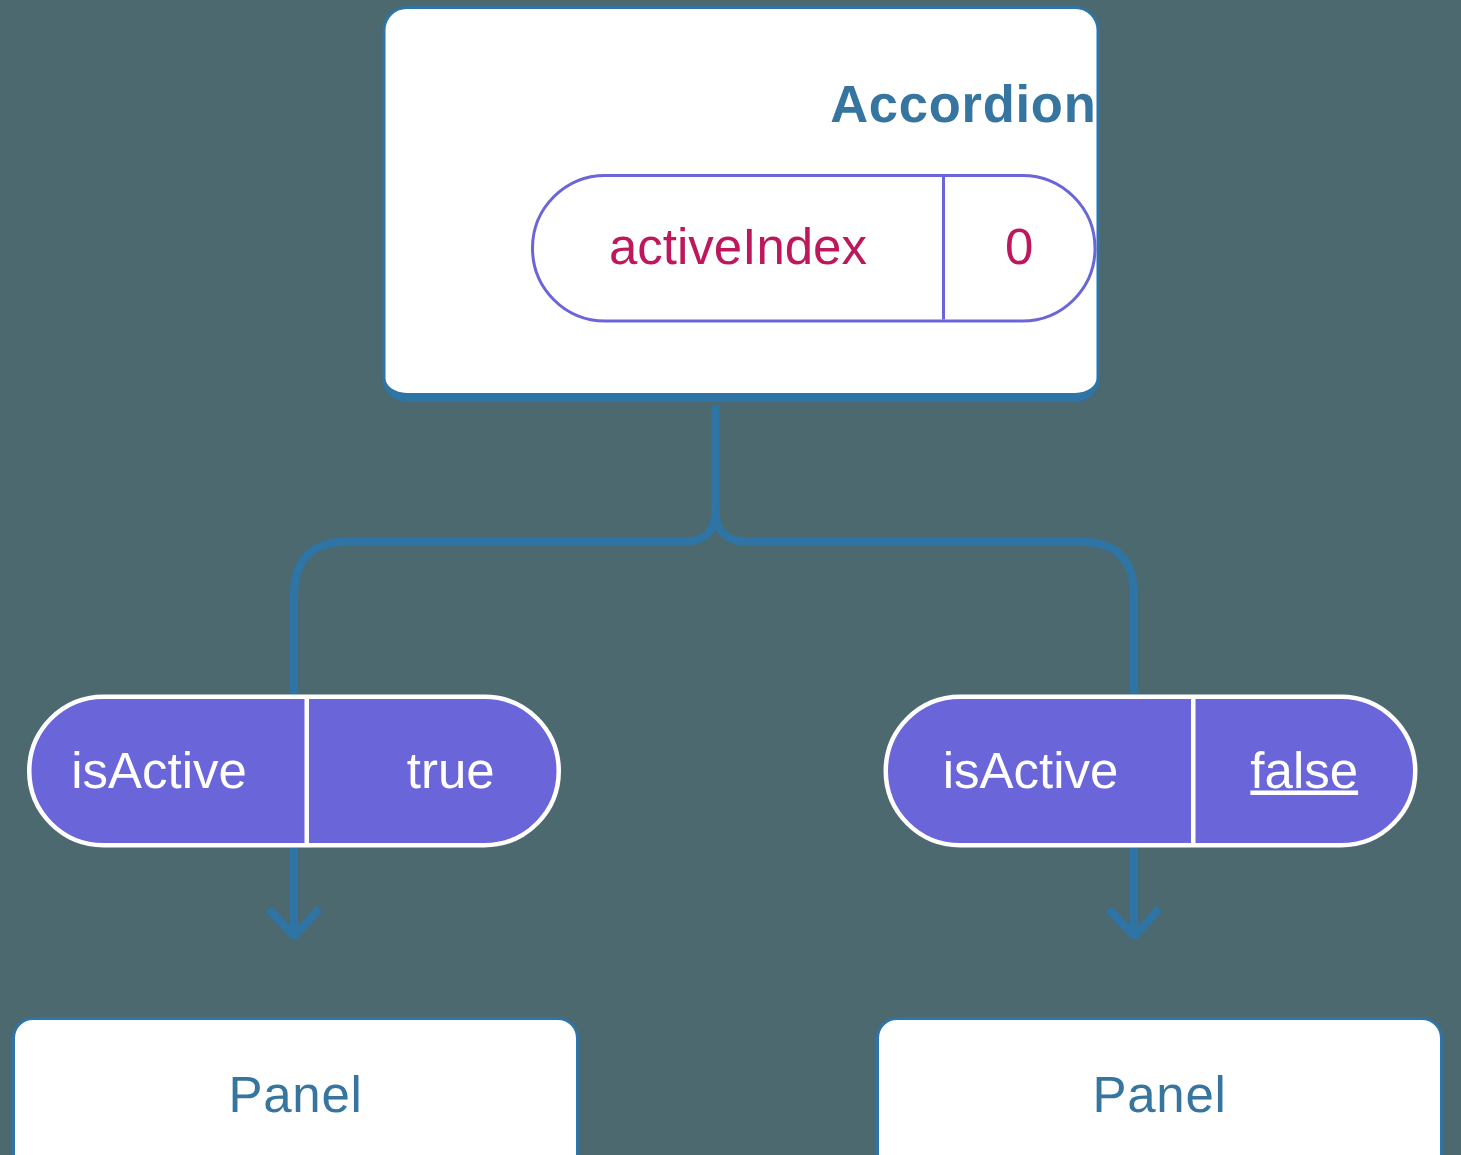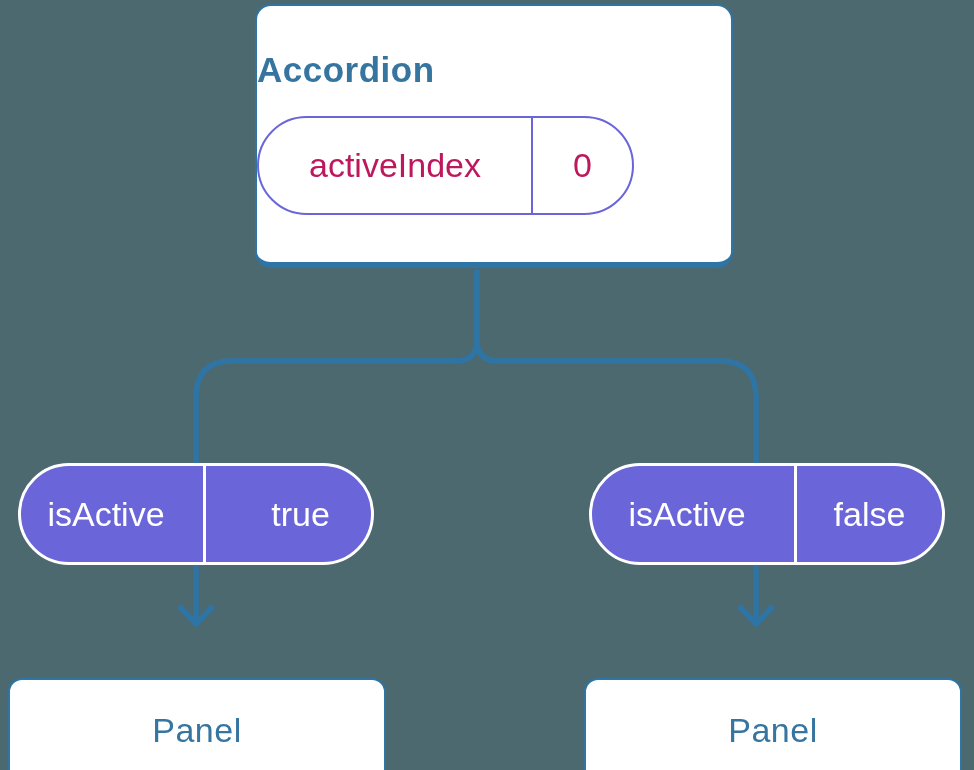--- a/index.html
+++ b/index.html
@@ -20,21 +20,21 @@
     position:absolute;
     background:#ffffff;
     border:2.5px solid #2E74A4;
     border-bottom-width:6px;
     box-sizing:border-box;
     z-index:2;
   }
   .root-card{
     left:255px;top:4px;width:478px;height:264px;
     border-radius:16px;
-    display:flex;flex-direction:column;align-items:flex-start;
+    display:flex;flex-direction:column;align-items:flex-end;
   }
   .root-title{
     margin-top:44px;
     font-size:35px;font-weight:600;
     color:#35759F;
     letter-spacing:.5px;
   }
   .state-pill{
     margin-top:26px;
     width:377px;height:99px;
@@ -69,21 +69,21 @@
   .prop-pill .pill-name{
     flex:1;display:flex;align-items:center;justify-content:center;
   }
   .prop-pill .pill-value{
     display:flex;align-items:center;justify-content:center;
     border-left:3px solid #ffffff;
   }
   .pill-left{left:18px;top:463px;width:356px;}
   .pill-left .pill-value{width:141px;padding-left:24px;}
   .pill-right{left:589px;top:463px;width:356px;}
-  .pill-right .pill-value{width:145px;}
+  .pill-right .pill-value{width:145px;text-decoration:underline;}
   .panel-card{
     top:678px;width:378px;height:116px;
     border-radius:14px;
     display:flex;align-items:center;justify-content:center;
   }
   .panel-left{left:8px;}
   .panel-right{left:584px;}
   .panel-title{
     font-size:34px;font-weight:500;
     color:#35759F;

